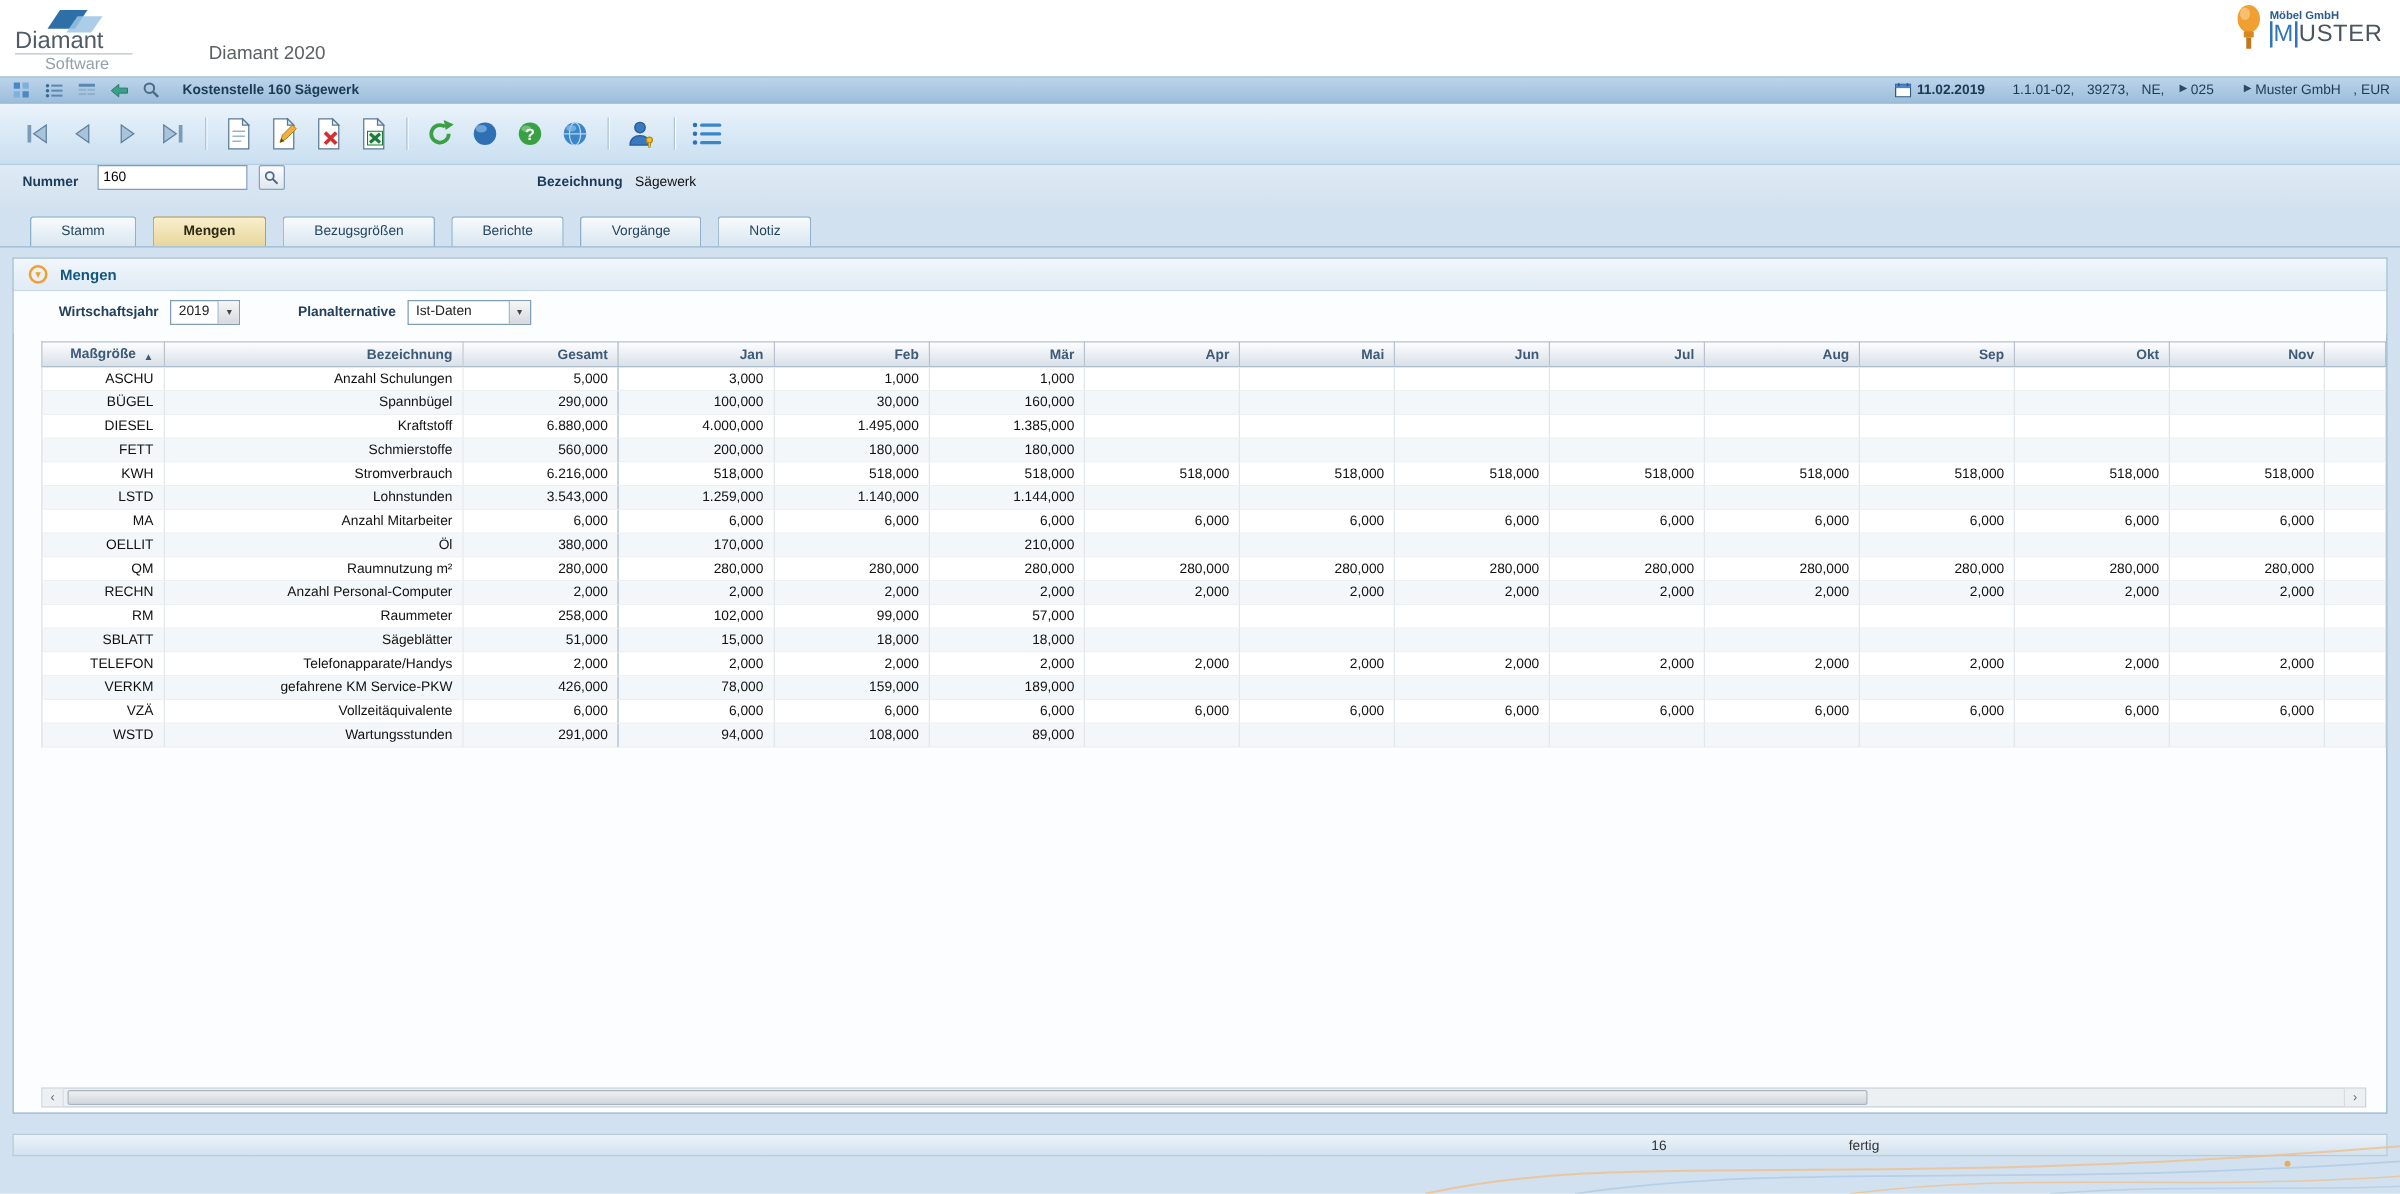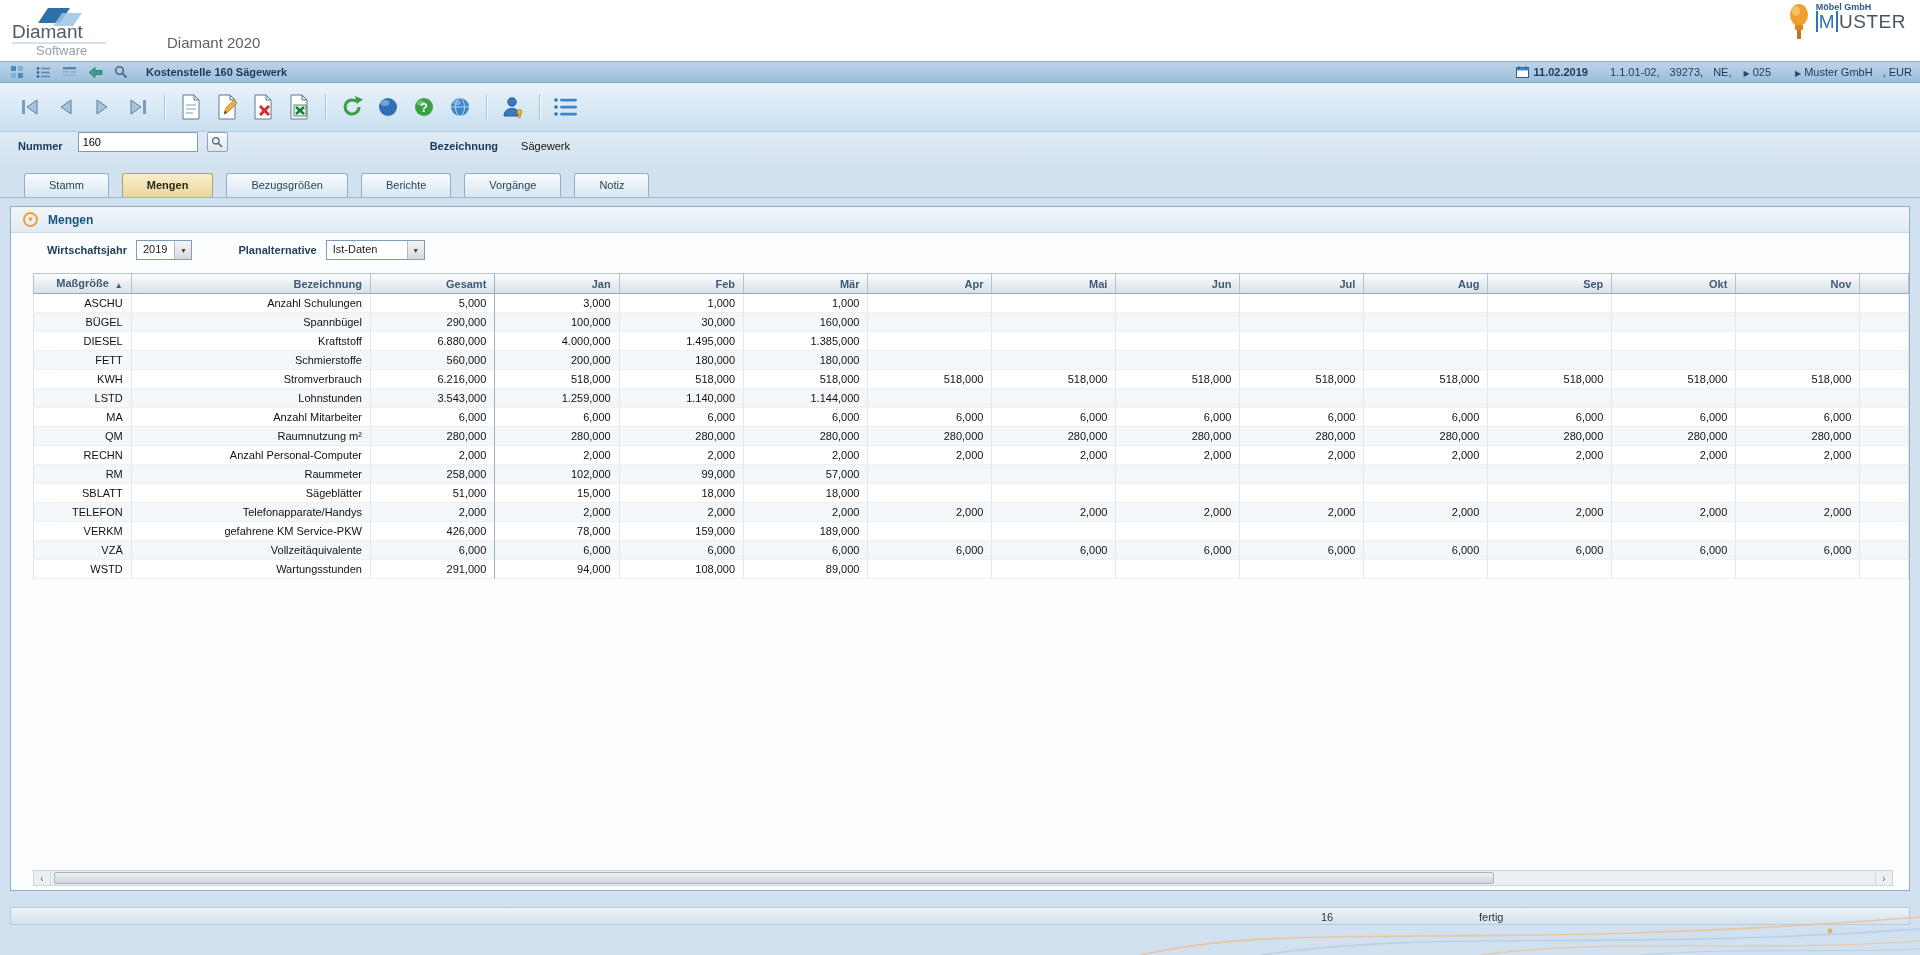--- a/index.html
+++ b/index.html
@@ -4,49 +4,49 @@
 <style>
   *{box-sizing:border-box;margin:0;padding:0}
   html,body{width:1920px;height:955px;overflow:hidden}
   body{font-family:"Liberation Sans","DejaVu Sans",sans-serif;font-size:11px;color:#222;background:#d2e1ef}
   .window{display:flex;flex-direction:column;width:1920px;height:955px}
 
   
   .top-header{height:61px;background:#fff;position:relative;flex:0 0 auto}
   .diamant-logo{position:absolute;left:10px;top:5px}
   .app-title{position:absolute;left:167px;top:34px;font-size:15px;color:#5c6166}
-  .customer-logo{position:absolute;right:14px;top:3px;display:flex;align-items:flex-start;gap:4px}
+  .customer-logo{position:absolute;right:14px;top:3px;display:flex;align-items:center;gap:4px}
   .customer-text{text-align:left;line-height:1.05}
   .customer-line1{font-size:9px;color:#2a5a8a;font-weight:bold}
   .customer-line2{font-size:19px;color:#4a5560;font-weight:normal;letter-spacing:0.5px}
   .customer-line2 .m{color:#2f74b8;border-left:2px solid #2f74b8;border-right:2px solid #2f74b8;padding:0 1px;margin-right:1px}
 
   
   .title-bar{height:22px;flex:0 0 auto;background:linear-gradient(#bcd4ea,#9cbeda);border-top:1px solid #8fb2d2;border-bottom:1px solid #7fa6c8;display:flex;align-items:center;padding:0 8px;color:#17324f}
   .tb-icons{display:flex;align-items:center;gap:8px;margin-right:16px}
   .ttn{width:18px;height:16px;display:flex;align-items:center;justify-content:center}
   .tb-context{font-weight:bold;font-size:11px;color:#1b3a58}
-  .tb-right{margin-left:auto;display:flex;align-items:flex-end;font-size:11px;color:#1b3a58;white-space:nowrap}
+  .tb-right{margin-left:auto;display:flex;align-items:flex-start;font-size:11px;color:#1b3a58;white-space:nowrap}
   .tb-date{font-weight:bold;margin-left:5px}
   .tb-gap{display:inline-block;width:22px}
   .tb-sm-gap{display:inline-block;width:10px}
   .tb-marker{font-size:8px;color:#2a4a66;margin:0 3px 0 2px}
 
   
   .toolbar{height:49px;flex:0 0 auto;background:linear-gradient(#eaf3fb,#c9dff0);border-bottom:1px solid #b5cde2;display:flex;align-items:center;padding:0 14px}
   .tbtn{width:32px;height:32px;display:flex;align-items:center;justify-content:center;margin-right:4px;border-radius:3px}
   .sep{width:1px;height:26px;background:#aec4d8;box-shadow:1px 0 0 rgba(255,255,255,.8);margin:0 10px 0 6px}
 
   
   .form-row{height:36px;flex:0 0 auto;display:flex;align-items:flex-end;padding:16px 18px;background:linear-gradient(#dfeaf5,#d2e1ef)}
   .lbl{font-weight:bold;color:#1b3a58}
   .nummer-input{width:120px;height:20px;border:1px solid #7f9db9;background:#fff;font:11px "Liberation Sans",sans-serif;padding:0 4px;margin-left:15px}
   .lookup-btn{width:21px;height:20px;margin-left:9px;border:1px solid #8aa4bc;background:linear-gradient(#fdfdfd,#dfe7ee);display:flex;align-items:center;justify-content:center;border-radius:2px}
   .bez-label{margin-left:202px}
-  .bez-value{margin-left:23px;color:#111}
+  .bez-value{margin-left:10px;color:#111}
 
   
   .tabs-row{height:30px;flex:0 0 auto;display:flex;align-items:flex-end;gap:13px;padding-left:24px;border-bottom:1px solid #9ab8d2}
   .tab{height:24px;line-height:23px;padding:0 24px;border:1px solid #8fb0ca;border-bottom:none;border-radius:3px 3px 0 0;background:linear-gradient(#f8fbfd,#d9e6f0);color:#24465f;cursor:default;}
   .tab.active{background:linear-gradient(#f9efcd,#e9d69c);border-color:#b3a063;color:#2c2a14;font-weight:bold}
 
   
   .panel{flex:1 1 auto;margin:8px 10px 0 10px;border:1px solid #8fb0ca;background:#fbfdfe;display:flex;flex-direction:column;min-height:0}
   .section-header{height:26px;flex:0 0 auto;display:flex;align-items:center;gap:10px;padding-left:12px;background:linear-gradient(#f1f7fb,#e0ebf4);border-bottom:1px solid #cadae7}
   .chev{width:15px;height:15px;border:2px solid #f0a030;border-radius:50%;color:#f0a030;font-size:9px;line-height:11px;text-align:center;font-weight:bold}
@@ -485,20 +485,37 @@
               <td class="num">6,000</td>
               <td class="num">6,000</td>
               <td class="num">6,000</td>
               <td class="num">6,000</td>
               <td class="num">6,000</td>
               <td class="num">6,000</td>
               <td class="num">6,000</td>
               <td></td>
             </tr>
             <tr>
+              <td class="left">OELLIT</td>
+              <td class="left">Öl</td>
+              <td class="num gesamt">380,000</td>
+              <td class="num">170,000</td>
+              <td class="num"></td>
+              <td class="num">210,000</td>
+              <td class="num"></td>
+              <td class="num"></td>
+              <td class="num"></td>
+              <td class="num"></td>
+              <td class="num"></td>
+              <td class="num"></td>
+              <td class="num"></td>
+              <td class="num"></td>
+              <td></td>
+            </tr>
+            <tr>
               <td class="left">QM</td>
               <td class="left">Raumnutzung m²</td>
               <td class="num gesamt">280,000</td>
               <td class="num">280,000</td>
               <td class="num">280,000</td>
               <td class="num">280,000</td>
               <td class="num">280,000</td>
               <td class="num">280,000</td>
               <td class="num">280,000</td>
               <td class="num">280,000</td>

